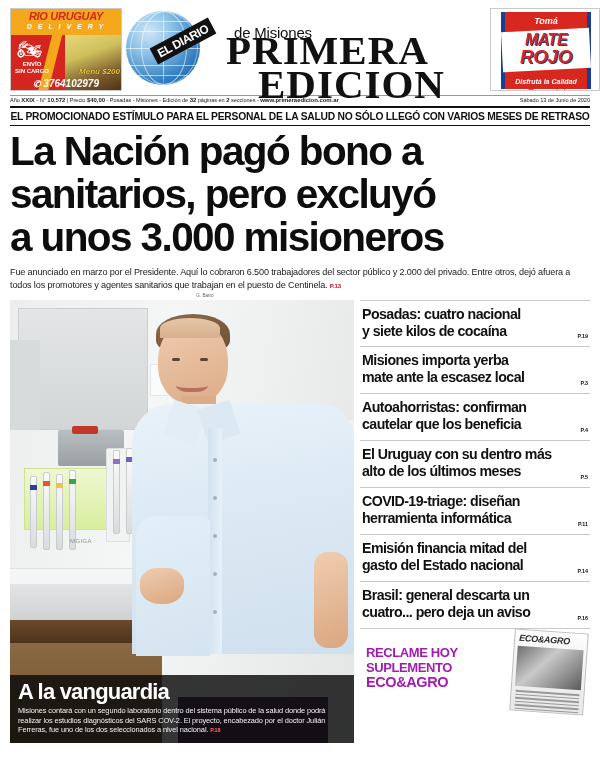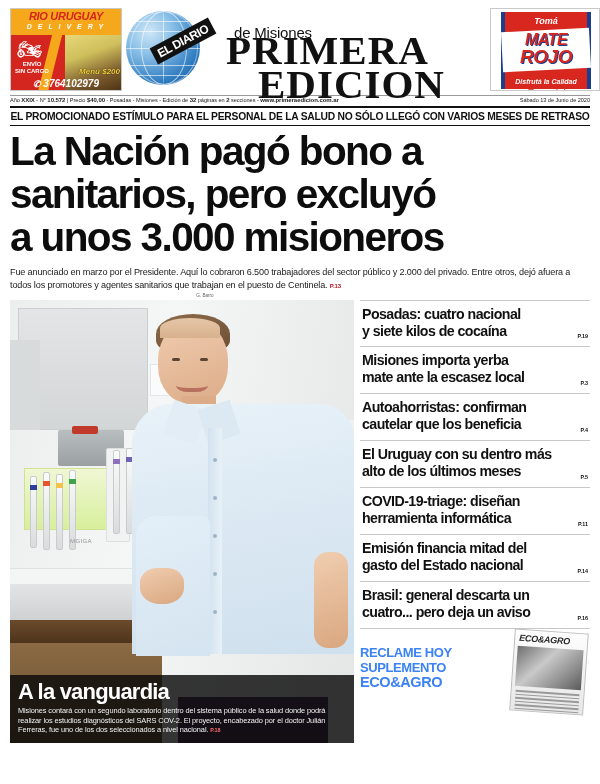--- a/index.html
+++ b/index.html
@@ -570,22 +570,23 @@
     display: flex;
     align-items: flex-start;
     gap: 4px;
     position: relative;
   }
   .promo-text {
     font-size: 13px;
     font-weight: bold;
     line-height: 15px;
     letter-spacing: -0.4px;
-    color: #3b82f6;
+    color: #a21caf;
     padding-top: 10px;
+    margin-left: 6px;
   }
   .promo-text .l1, .promo-text .l2 { display: block; }
   .promo-text .l3 { display: block; font-size: 14.5px; }
   .promo-thumb {
     position: absolute;
     right: 4px; top: -4px;
     width: 72px; height: 80px;
     background: linear-gradient(180deg,#fdfdfd,#e7e7e7);
     border: 1px solid #bdbdbd;
     transform: rotate(4deg);

